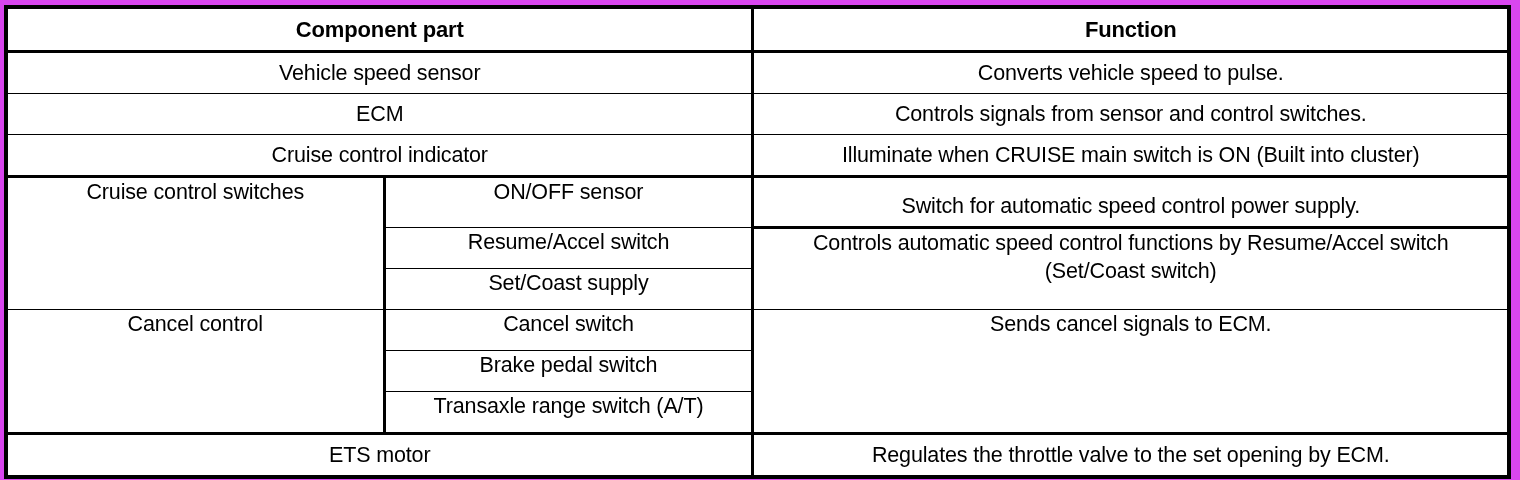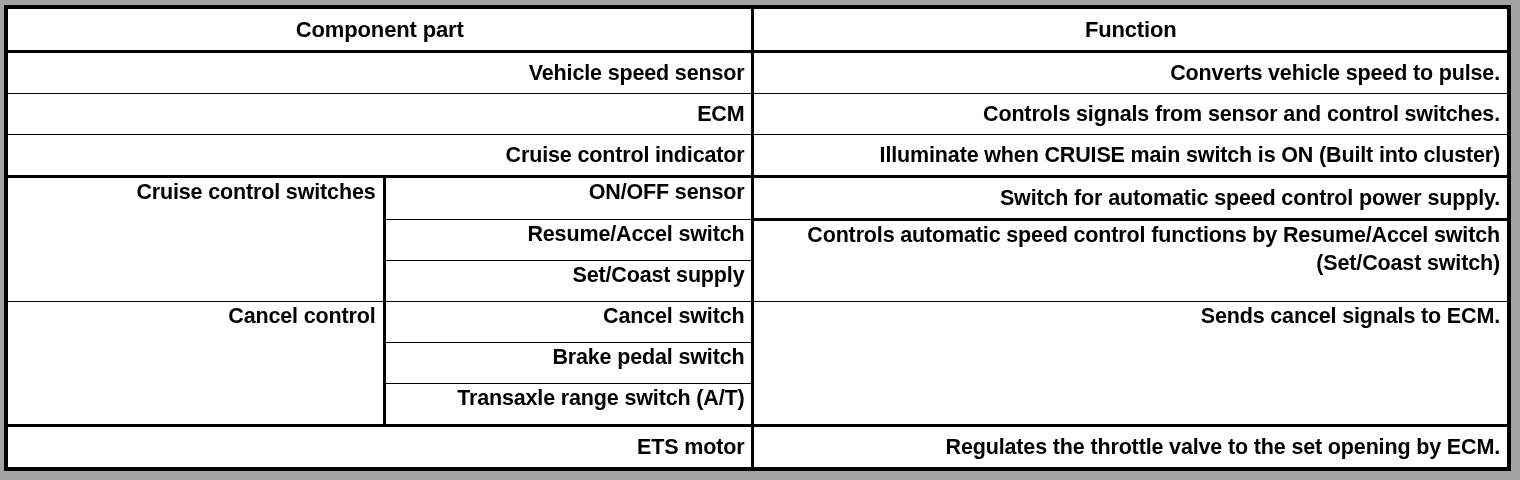--- a/index.html
+++ b/index.html
@@ -12,41 +12,41 @@
     height: 480px;
     font-family: "Liberation Sans", "DejaVu Sans", sans-serif;
     color: #000000;
     overflow: hidden;
   }
 
   #sheet {
     position: relative;
     width: 1520px;
     height: 480px;
-    background: #a3a3a3;
+    background: #d946ef;
   }
 
   table.spec {
     position: absolute;
     left: 4px;
     top: 5px;
     width: 1507px;
     border-collapse: collapse;
     table-layout: fixed;
     background: #ffffff;
   }
 
   table.spec td, table.spec th {
     border: 1px solid #000000;
     padding: 0 7px;
     vertical-align: top;
     font-size: 21.5px;
     line-height: 1.32;
-    font-weight: bold;
-    text-align: right;
+    font-weight: normal;
+    text-align: center;
     background: #ffffff;
     letter-spacing: -0.15px;
   }
 
   
   table.spec {
     border: 4px solid #000000;
   }
 
   
@@ -124,21 +124,21 @@
       </tr>
 
       <tr class="r-simple">
         <td colspan="2" class="colsplit-left">Cruise control indicator</td>
         <td>Illuminate when CRUISE main switch is ON (Built into cluster)</td>
       </tr>
 
       <tr>
         <td rowspan="3" class="group-label colsplit-left rule-thick-top">Cruise control switches</td>
         <td class="sub-cell rule-thick-top colsplit-left">ON/OFF sensor</td>
-        <td class="fn-cell rule-thick-top" style="height:40px;vertical-align:middle;padding-top:0;">Switch for automatic speed control power supply.</td>
+        <td class="fn-cell rule-thick-top" style="height:40px;vertical-align:middle;padding-top:8px;">Switch for automatic speed control power supply.</td>
       </tr>
 
       <tr>
         <td class="sub-cell colsplit-left">Resume/Accel switch</td>
         <td rowspan="2" class="fn-cell rule-thick-top">Controls automatic speed control functions by Resume/Accel switch (Set/Coast switch)</td>
       </tr>
 
       <tr>
         <td class="sub-cell colsplit-left">Set/Coast supply</td>
       </tr>

